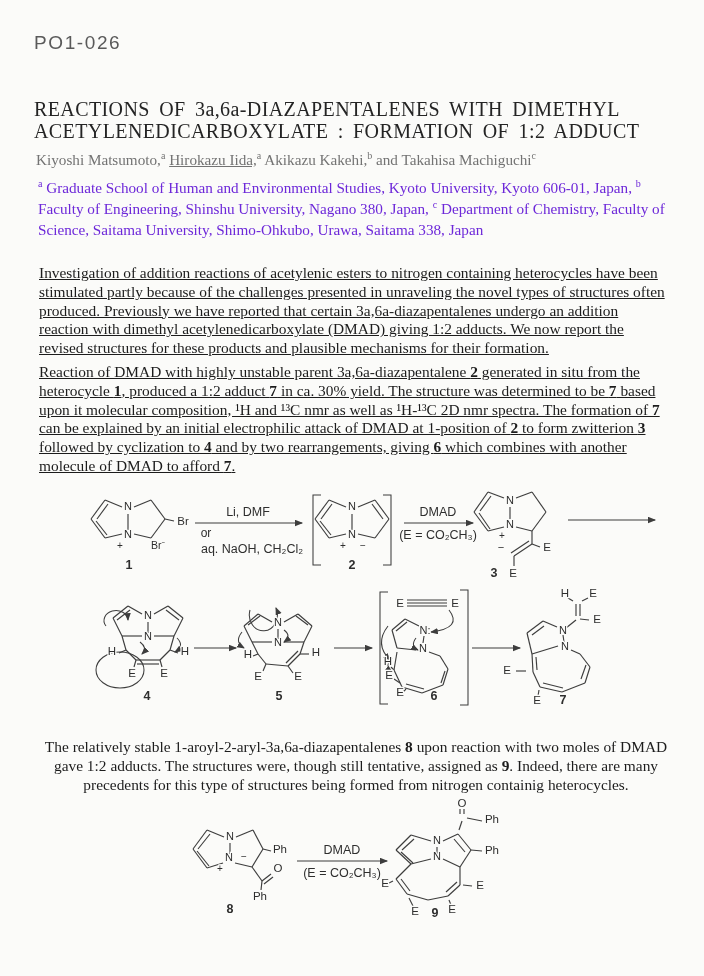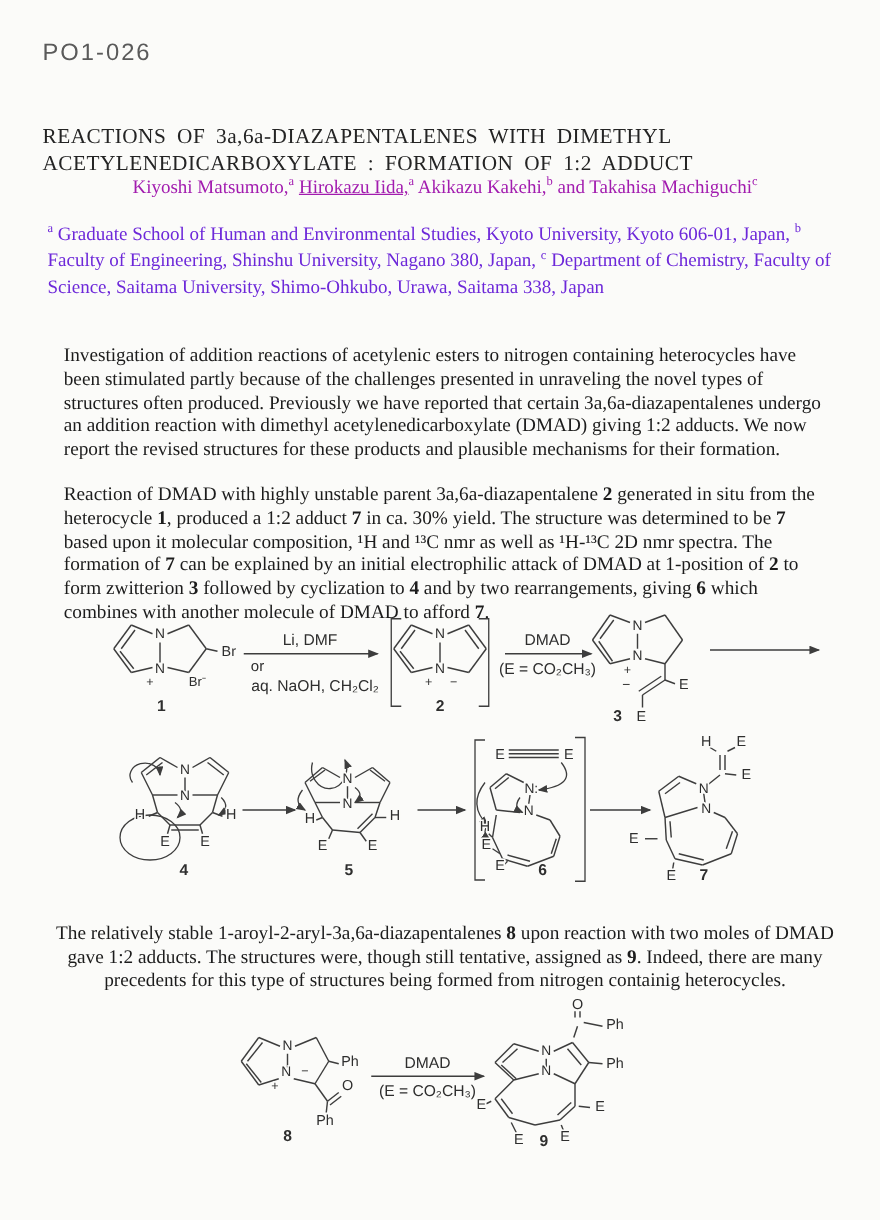--- a/index.html
+++ b/index.html
@@ -2,28 +2,28 @@
 <html><head>
 <meta charset="utf-8">
 <style>
   html,body{margin:0;padding:0;background:#d8d8d8;}
   .page{position:relative;width:704px;height:976px;margin:0 auto;background:#fbfbf9;
         font-family:"Liberation Serif",serif;color:#1e1e1e;overflow:hidden;}
   .hdr{position:absolute;font-family:"Liberation Sans",sans-serif;color:#5a5a5a;
        font-size:19px;letter-spacing:1.6px;font-weight:400;}
   #hdr-code{left:34px;top:32px;}
   #hdr-time{left:492px;top:36px;}
-  .title{position:absolute;left:34px;top:98px;width:620px;font-size:17px;
+  .title{position:absolute;left:34px;top:98px;width:620px;font-size:20px;
          line-height:22px;letter-spacing:0.4px;word-spacing:4px;color:#242424;}
-  .authors{position:absolute;left:36px;top:141px;width:640px;font-size:15.2px;color:#a21caf;text-align:center;}
+  .authors{position:absolute;left:36px;top:151px;width:640px;font-size:15.2px;color:#737373;}
   .affil{position:absolute;left:38px;top:177px;width:632px;font-size:15.2px;
          line-height:21.2px;color:#6d28d9;}
   .abstract{position:absolute;left:34px;top:259px;width:642px;font-size:15.4px;
             line-height:18.8px;color:#1c1c1c;}
-  .abstract p{margin:17px;}
+  .abstract p{margin:5px;text-decoration:underline;}
   #para3{position:absolute;left:34px;top:723px;width:644px;font-size:15.4px;
          line-height:18.8px;color:#1c1c1c;text-align:center;}
   .run-b{font-weight:bold;}
   .run-u{text-decoration:underline;}
   sup{font-size:10px;line-height:0;}
   svg.scheme{position:absolute;overflow:visible;}
   #scheme1{left:30px;top:487px;}
   #scheme2{left:36px;top:586px;}
   #scheme3{left:130px;top:797px;}
   svg.scheme text{font-family:"Liberation Sans",sans-serif;fill:#2e2e2e;

